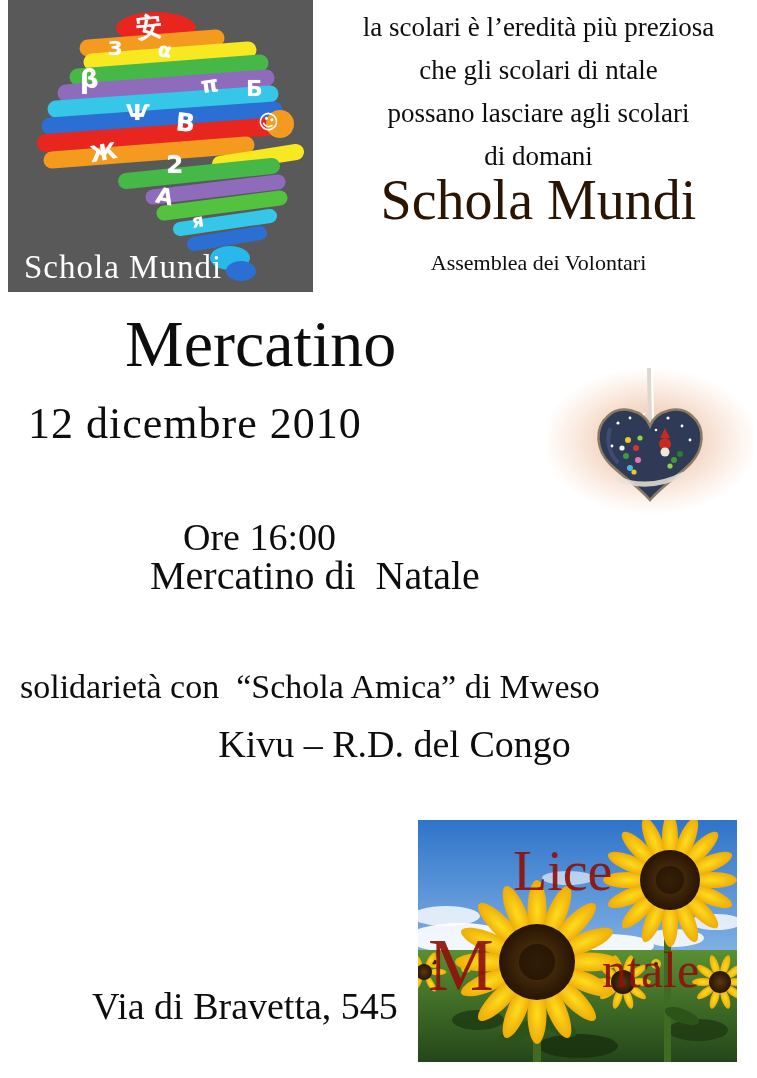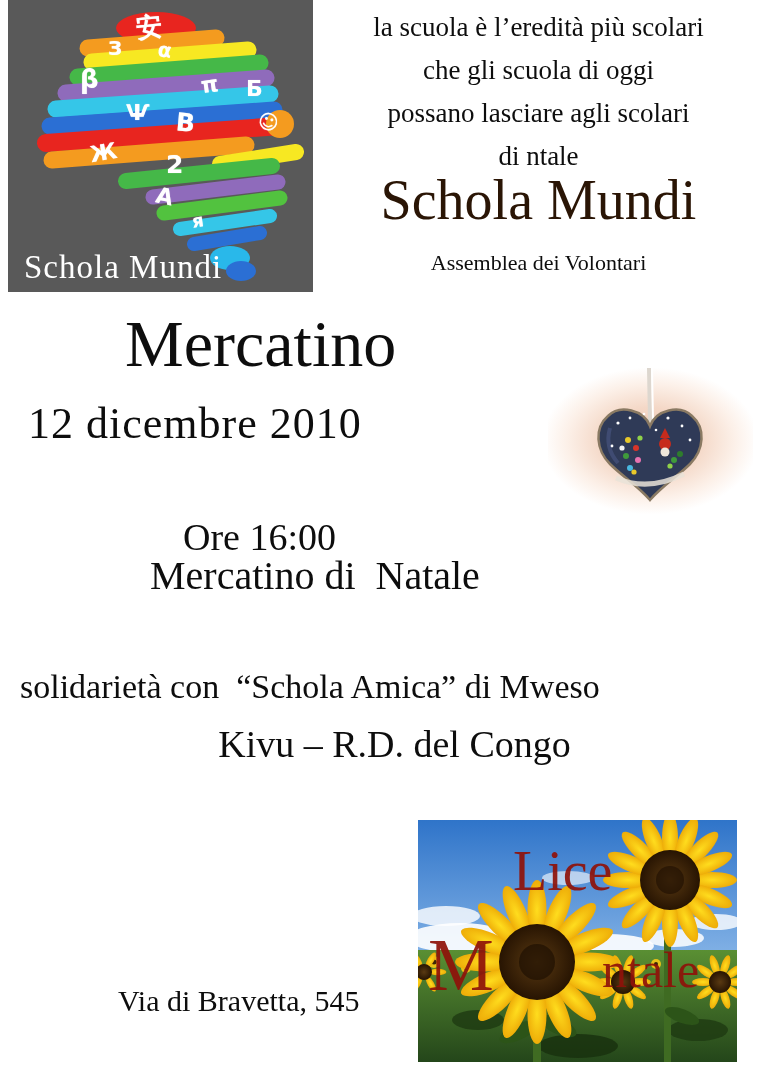--- a/index.html
+++ b/index.html
@@ -42,21 +42,21 @@
 
   
   .day{position:absolute;left:125px;top:306px;font-size:66px;white-space:nowrap;}
   .date{position:absolute;left:28px;top:398px;font-size:44px;white-space:nowrap;letter-spacing:1px;}
   .time{position:absolute;left:183px;top:515px;font-size:38px;white-space:nowrap;}
   .event-name{position:absolute;left:150px;top:552px;font-size:40px;white-space:pre;}
   .solidarity1{position:absolute;left:20px;top:668px;width:737px;text-align:left;
     font-size:34px;white-space:pre;}
   .solidarity2{position:absolute;left:16px;top:722px;width:757px;text-align:center;
     font-size:38px;}
-  .address{position:absolute;left:92px;top:984px;font-size:30px;white-space:nowrap;margin-left:26px;}
+  .address{position:absolute;left:92px;top:984px;font-size:38px;white-space:nowrap;}
 
   
   .heart-photo{
     position:absolute;left:548px;top:368px;width:205px;height:152px;
     background:radial-gradient(ellipse 60% 55% at 50% 48%,
       #eec3ac 0%, #f4d8c7 40%, #fcf0e8 68%, #ffffff 88%);
   }
   .heart-photo svg{position:absolute;left:0;top:0;}
 
   
@@ -100,24 +100,24 @@
     <span class="glyph g7">B</span>
     <span class="glyph g8">Ж</span>
     <span class="glyph g9">2</span>
     <span class="glyph g10">A</span>
     <span class="glyph g11">я</span>
     <span class="glyph g12">☺</span>
     <div class="logo-label">Schola Mundi</div>
   </div>
 
   <div class="quote">
-    <div>la scuola è l’eredità più scolari</div>
-    <div>che gli scuola di oggi</div>
+    <div>la scolari è l’eredità più preziosa</div>
+    <div>che gli scolari di ntale</div>
     <div>possano lasciare agli scolari</div>
-    <div>di ntale</div>
+    <div>di domani</div>
   </div>
   <div class="title">Schola Mundi</div>
   <div class="subtitle">Assemblea dei Volontari</div>
 
   <div class="day">Mercatino</div>
   <div class="date">12 dicembre 2010</div>
   <div class="time">Ore 16:00</div>
   <div class="event-name">Mercatino di  Natale</div>
   <div class="solidarity1">solidarietà con  “Schola Amica” di Mweso</div>
   <div class="solidarity2">Kivu – R.D. del Congo</div>

